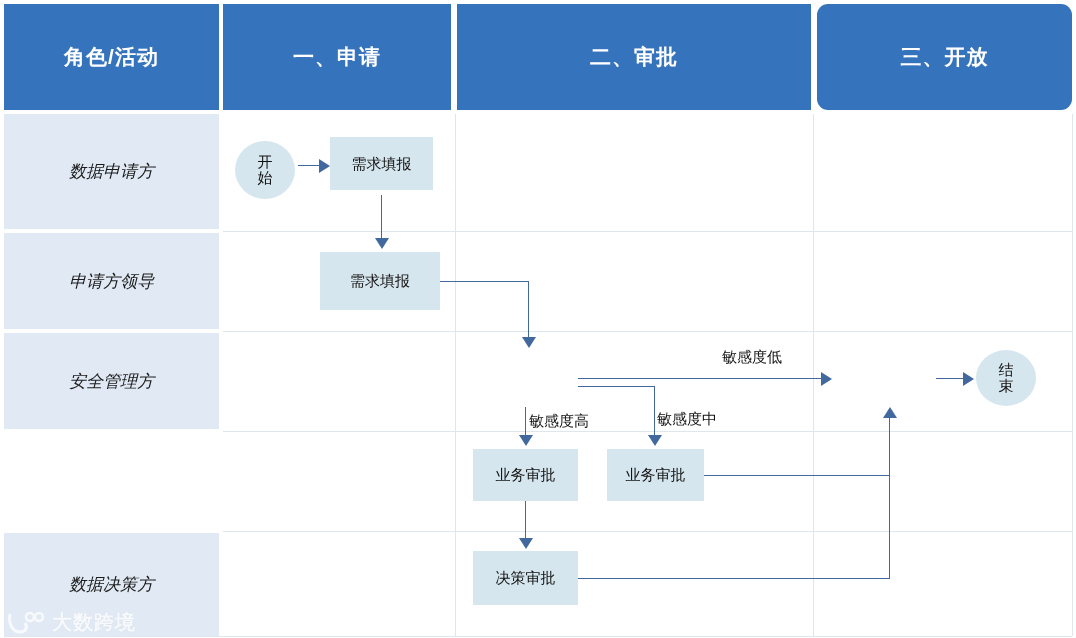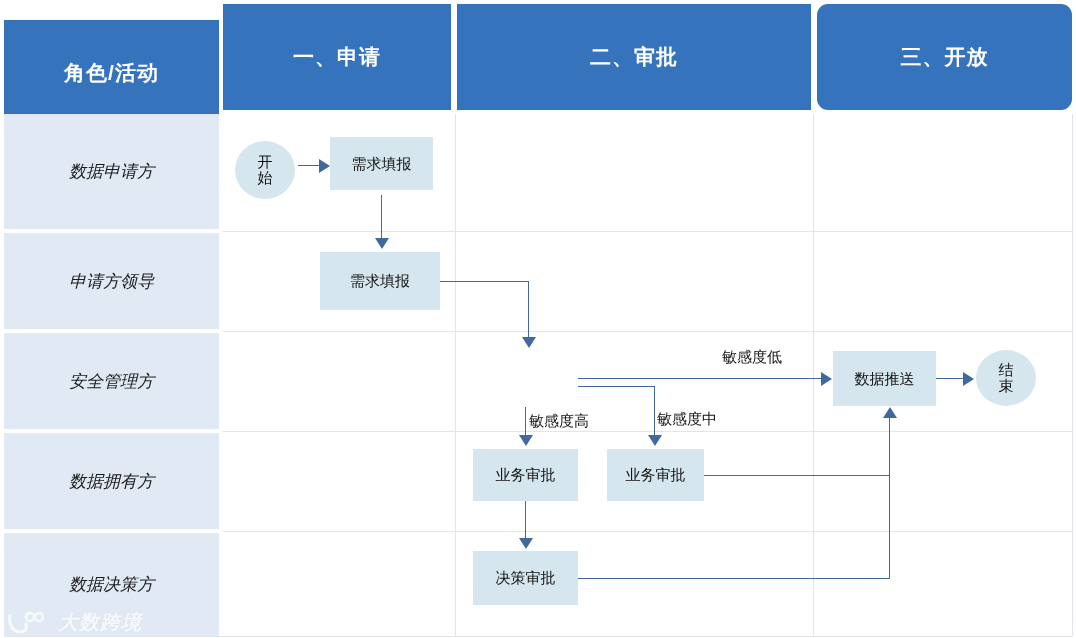--- a/index.html
+++ b/index.html
@@ -38,37 +38,36 @@
   .edge{position:absolute;background:#41699e;}
   .edge-h{height:1.4px;}
   .edge-v{width:1.4px;}
   .arrow{position:absolute;width:0;height:0;}
   .arrow-down{border-left:7px solid transparent;border-right:7px solid transparent;border-top:11px solid #41699e;}
   .arrow-up{border-left:7px solid transparent;border-right:7px solid transparent;border-bottom:11px solid #41699e;}
   .arrow-right{border-top:7px solid transparent;border-bottom:7px solid transparent;border-left:11px solid #41699e;}
   .edge-label{position:absolute;font-size:15px;color:#111;white-space:nowrap;}
 
   
-  .watermark{position:absolute;left:6px;bottom:2px;display:flex;align-items:center;gap:12px;opacity:.75;font-style:italic;}
+  .watermark{position:absolute;left:6px;bottom:2px;display:flex;align-items:center;gap:6px;opacity:.75;}
   .wm-text{font-size:20px;font-weight:bold;color:#ffffff;text-shadow:0 0 2px #cfd9e6;letter-spacing:1px;}
 </style>
 </head>
 <body>
 
 <div id="root">
 
-  <div class="header-cell" style="left:4px;width:215px;margin-top:16px;">角色/活动</div>
+  <div class="header-cell" style="left:4px;width:215px;">角色/活动</div>
   <div class="header-cell" style="left:223px;width:228px;">一、申请</div>
   <div class="header-cell" style="left:457px;width:354px;">二、审批</div>
   <div class="header-cell" style="left:817px;width:255px;border-radius:11px;">三、开放</div>
 
   <div class="role-cell" style="top:114px;height:115px;">数据申请方</div>
   <div class="role-cell" style="top:233px;height:96px;">申请方领导</div>
   <div class="role-cell" style="top:333px;height:96px;">安全管理方</div>
-  <div class="role-cell" style="top:433px;height:96px;">数据拥有方</div>
   <div class="role-cell" style="top:533px;height:103px;">数据决策方</div>
 
   <div class="hline" style="left:223px;top:231px;width:849px;"></div>
   <div class="hline" style="left:223px;top:331px;width:849px;"></div>
   <div class="hline" style="left:223px;top:431px;width:849px;"></div>
   <div class="hline" style="left:223px;top:531px;width:849px;"></div>
   <div class="vline" style="left:455px;top:114px;height:522px;"></div>
   <div class="vline" style="left:813px;top:114px;height:522px;"></div>
   <div class="hline" style="left:4px;top:636px;width:1068px;"></div>
   <div class="vline" style="left:1072px;top:114px;height:522px;"></div>
@@ -82,21 +81,20 @@
 
   <div class="node" style="left:320px;top:252px;width:120px;height:58px;">需求填报</div>
 
 
   <div class="node" style="left:473px;top:449px;width:105px;height:52px;">业务审批</div>
 
   <div class="node" style="left:607px;top:449px;width:97px;height:52px;">业务审批</div>
 
   <div class="node" style="left:473px;top:551px;width:105px;height:54px;">决策审批</div>
 
-  <div class="node" style="left:833px;top:351px;width:103px;height:55px;">数据推送</div>
 
   <div class="ellipse" style="left:976px;top:350px;width:60px;height:56px;">
     <span style="white-space:pre-line;">结
 束</span>
   </div>
 
   <div class="edge edge-h" style="left:298px;top:165px;width:23px;"></div>
   <div class="arrow arrow-right" style="left:319px;top:159px;"></div>
 
   <div class="edge edge-v" style="left:381px;top:195px;height:44px;"></div>

